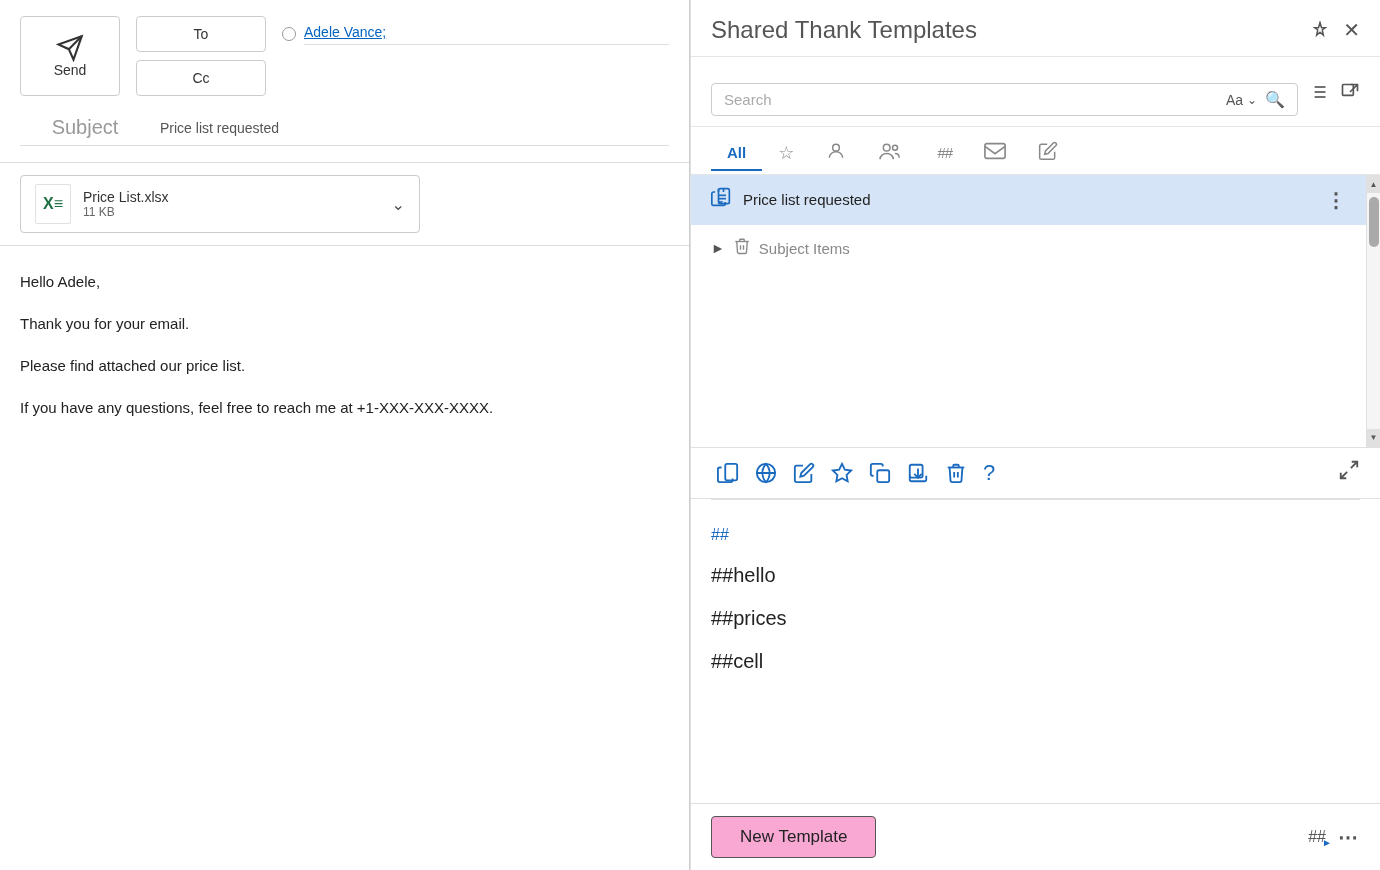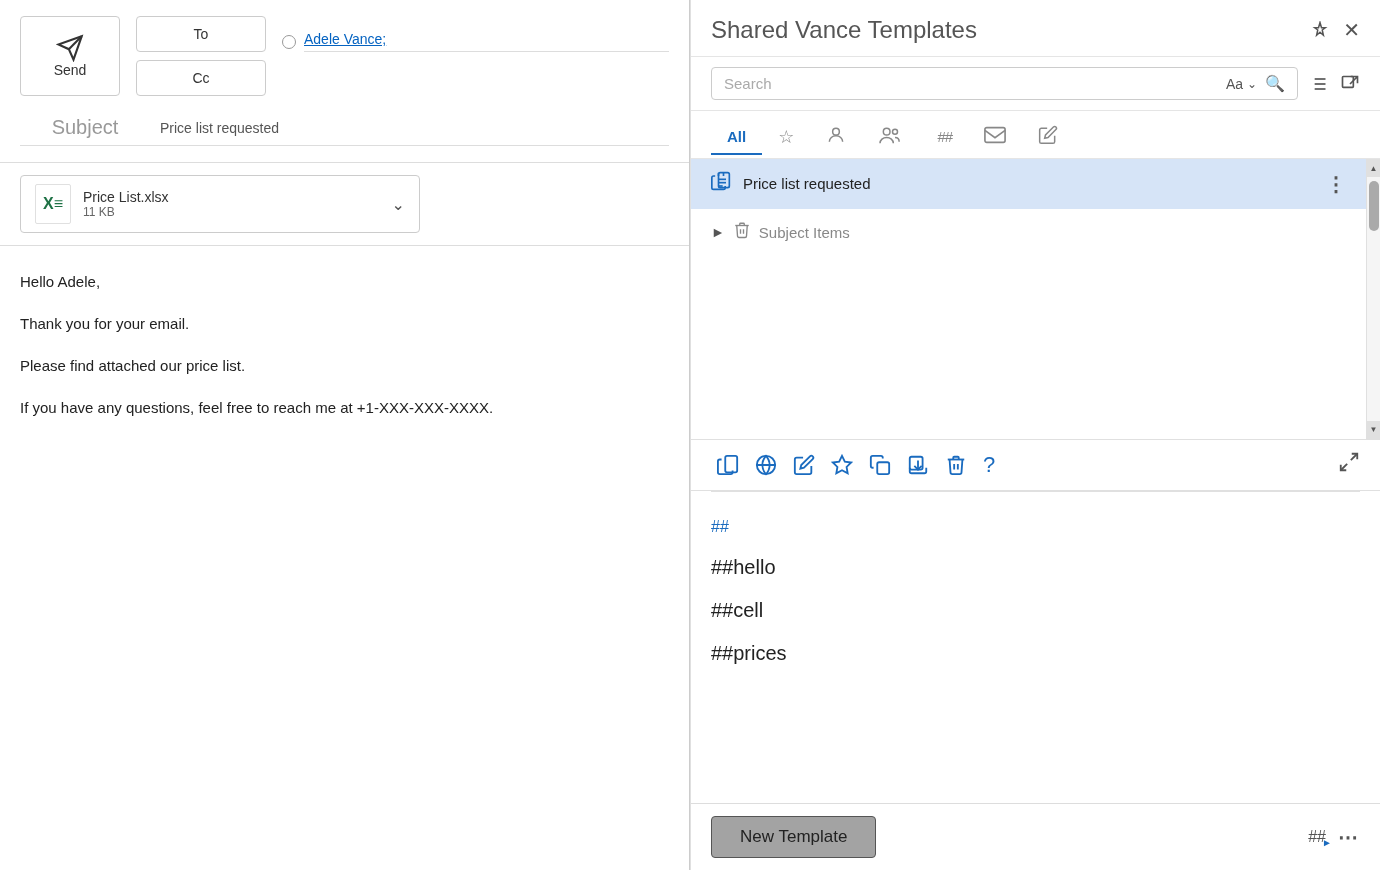--- a/index.html
+++ b/index.html
@@ -95,21 +95,21 @@
       text-decoration: underline;
       font-size: 14px;
       cursor: pointer;
       border-bottom: 1px solid #ddd;
       flex: 1;
       padding-bottom: 4px;
     }
 
     .field-row {
       display: flex;
-      align-items: flex-end;
+      align-items: center;
       gap: 16px;
     }
 
     .subject-area {
       display: flex;
       align-items: center;
       gap: 10px;
       padding: 10px 0 6px 0;
       border-bottom: 1px solid #ddd;
     }
@@ -240,20 +240,21 @@
     }
 
     .search-box {
       flex: 1;
       display: flex;
       align-items: center;
       border: 1px solid #ccc;
       border-radius: 4px;
       padding: 6px 12px;
       background: #fff;
+      margin-top: 16px;
     }
 
     .search-input {
       border: none;
       outline: none;
       flex: 1;
       font-size: 15px;
       color: #333;
       background: transparent;
     }
@@ -425,21 +426,21 @@
       border-top: 1px solid #ddd;
       gap: 16px;
     }
 
     .new-template-btn {
       border: 1.5px solid #555;
       border-radius: 4px;
       padding: 10px 28px;
       font-size: 17px;
       cursor: pointer;
-      background: #a3a3a3;
+      background: #f9a8d4;
       color: #222;
     }
 
     .bottom-icons {
       margin-left: auto;
       display: flex;
       align-items: center;
       gap: 12px;
     }
 
@@ -549,21 +550,21 @@
     <p>Hello Adele,</p>
     <p>Thank you for your email.</p>
     <p>Please find attached our price list.</p>
     <p>If you have any questions, feel free to reach me at +1-XXX-XXX-XXXX.</p>
   </div>
 </div>
 
 <div class="right-panel">
 
   <div class="panel-header">
-    <span class="panel-title">Shared Vance Templates</span>
+    <span class="panel-title">Shared Thank Templates</span>
     <div class="panel-header-icons">
       <span class="header-icon" title="Pin">
         <svg width="18" height="18" viewBox="0 0 24 24" fill="none" stroke="#555" stroke-width="2">
           <path d="M12 2l2 7h5l-4 3 1.5 7L12 15l-4.5 4L9 12 5 9h5z"></path>
         </svg>
       </span>
       <span class="header-icon" style="font-size:20px; color:#555;">✕</span>
     </div>
   </div>
 
@@ -734,22 +735,22 @@
         <line x1="3" y1="21" x2="10" y2="14"></line>
       </svg>
     </span>
   </div>
 
   <hr class="divider-line">
 
   <div class="variables-section">
     <div class="var-item-blue" style="color:#1a6bbf; font-size:16px;">##</div>
     <div class="var-item">##hello</div>
+    <div class="var-item">##prices</div>
     <div class="var-item">##cell</div>
-    <div class="var-item">##prices</div>
   </div>
 
   <div class="bottom-bar">
     <button class="new-template-btn">
       <span>New Template</span>
     </button>
     <div class="bottom-icons">
       <span style="font-size:16px; color:#555; position:relative; display:inline-flex; align-items:center;">
         ##<span style="font-size:10px; color:#1a6bbf; position:absolute; bottom:-2px; right:-6px;">►</span>
       </span>

